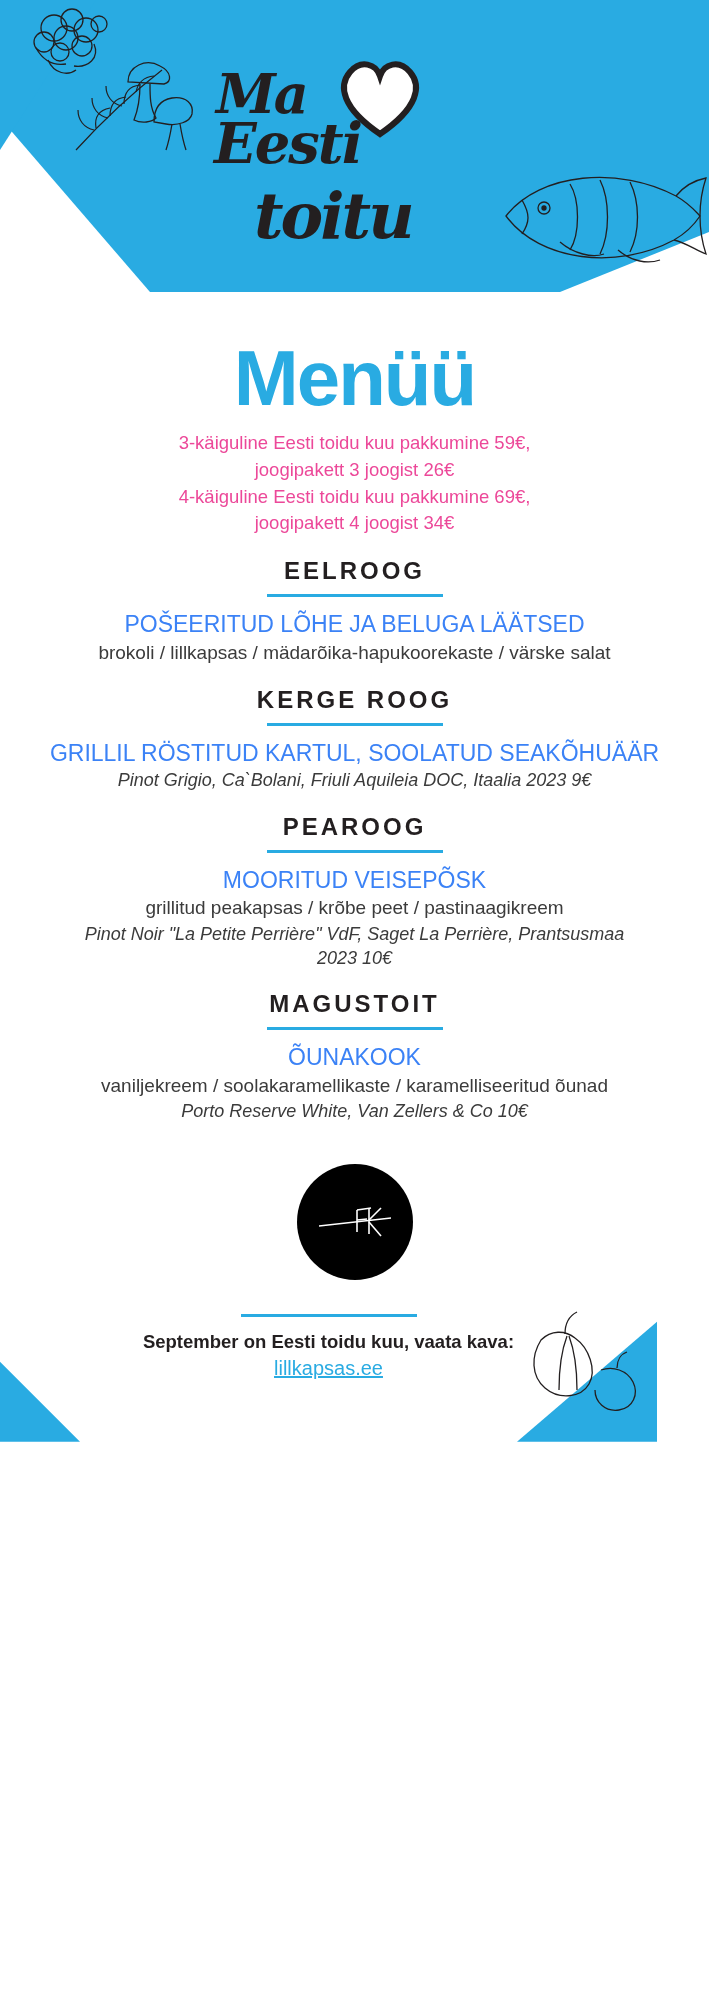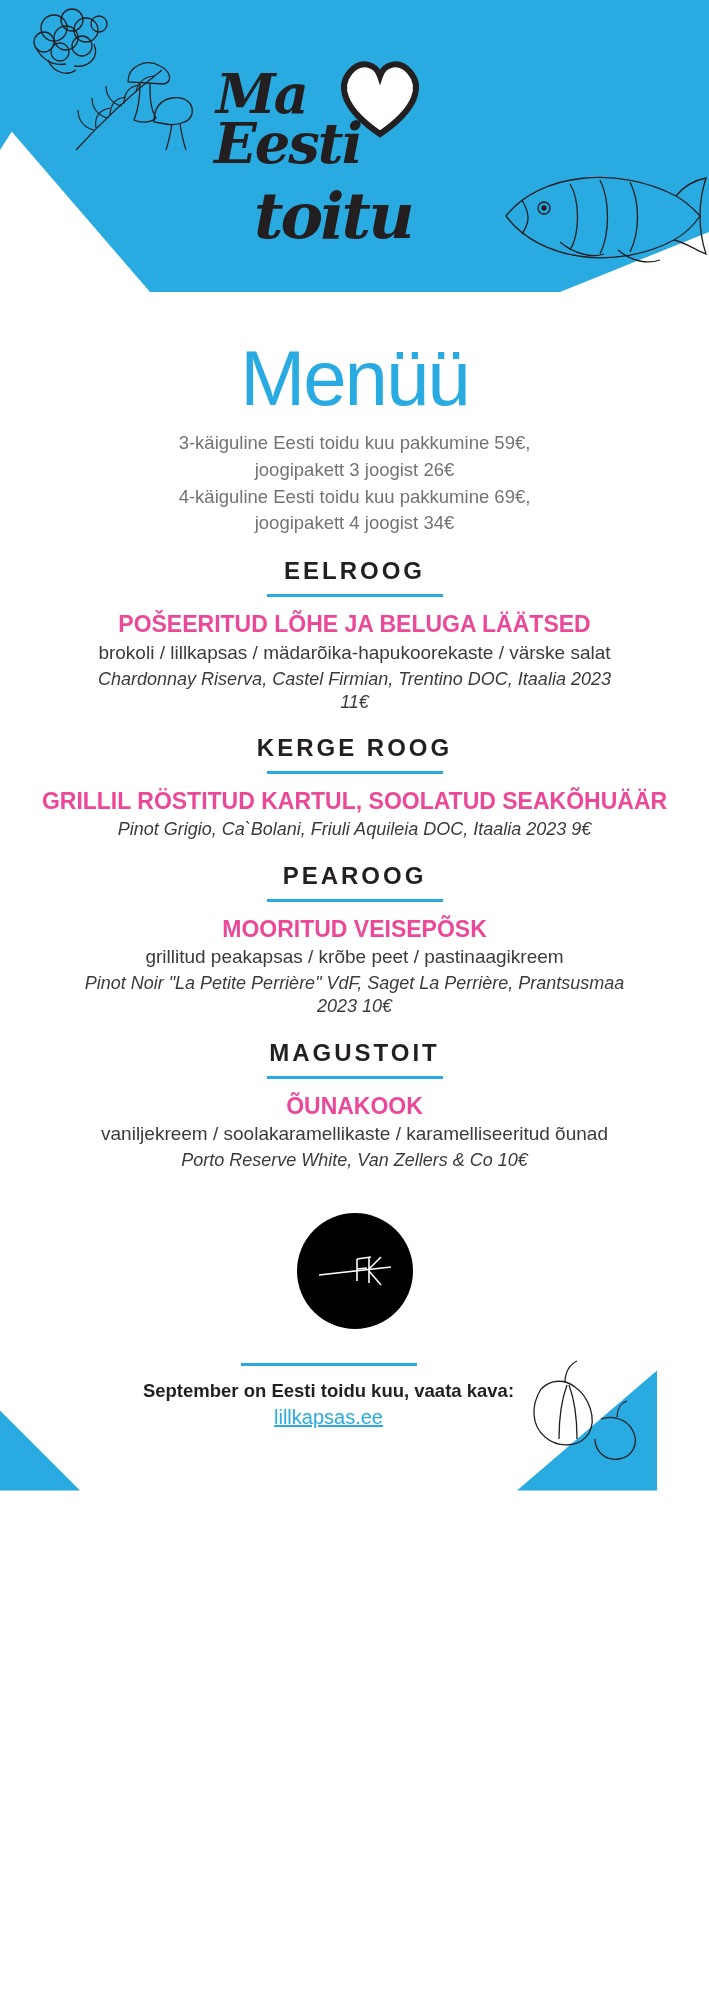--- a/index.html
+++ b/index.html
@@ -85,32 +85,32 @@
   }
 
   
   .content {
     width: 709px;
     padding: 0 40px;
     text-align: center;
   }
   .menu-title {
     font-family: "Liberation Sans", sans-serif;
-    font-weight: 400;
+    font-weight: 700;
     font-size: 78px;
     color: #29abe2;
     letter-spacing: -2px;
     margin-top: 38px;
     margin-bottom: 10px;
     line-height: 1.05;
   }
   .intro {
     font-size: 18.5px;
     line-height: 1.45;
-    color: #737373;
+    color: #ec4899;
     margin: 0 auto 12px auto;
     max-width: 430px;
   }
 
   .section { margin-bottom: 4px; }
   .section-head {
     font-weight: 700;
     font-size: 24px;
     letter-spacing: 3px;
     color: #231f20;
@@ -118,24 +118,24 @@
   }
   .rule {
     width: 176px;
     height: 3px;
     background: #29abe2;
     margin: 9px auto 13px auto;
     border: 0;
   }
   .dish {
     font-size: 23px;
-    color: #ec4899;
+    color: #3b82f6;
     line-height: 1.25;
     margin: 0 0 2px 0;
-    font-weight: 700;
+    font-weight: 400;
   }
   .desc {
     font-size: 19px;
     color: #3b3b3b;
     line-height: 1.3;
     margin: 0 auto;
     max-width: 520px;
   }
   .wine {
     font-size: 18px;
@@ -290,21 +290,20 @@
   <p class="intro" style="white-space:pre-line;">3-käiguline Eesti toidu kuu pakkumine 59€,
 joogipakett 3 joogist 26€
 4-käiguline Eesti toidu kuu pakkumine 69€,
 joogipakett 4 joogist 34€</p>
 
   <div class="section">
     <div class="section-head">EELROOG</div>
     <hr class="rule">
     <div class="dish">POŠEERITUD LÕHE JA BELUGA LÄÄTSED</div>
     <div class="desc">brokoli / lillkapsas / mädarõika-hapukoorekaste / värske salat</div>
-    <div class="wine">Chardonnay Riserva, Castel Firmian, Trentino DOC, Itaalia 2023 11€</div>
   </div>
 
   <div class="section">
     <div class="section-head">KERGE ROOG</div>
     <hr class="rule">
     <div class="dish">GRILLIL RÖSTITUD KARTUL, SOOLATUD SEAKÕHUÄÄR</div>
     <div class="wine">Pinot Grigio, Ca`Bolani, Friuli Aquileia DOC, Itaalia 2023 9€</div>
   </div>
 
   <div class="section">

